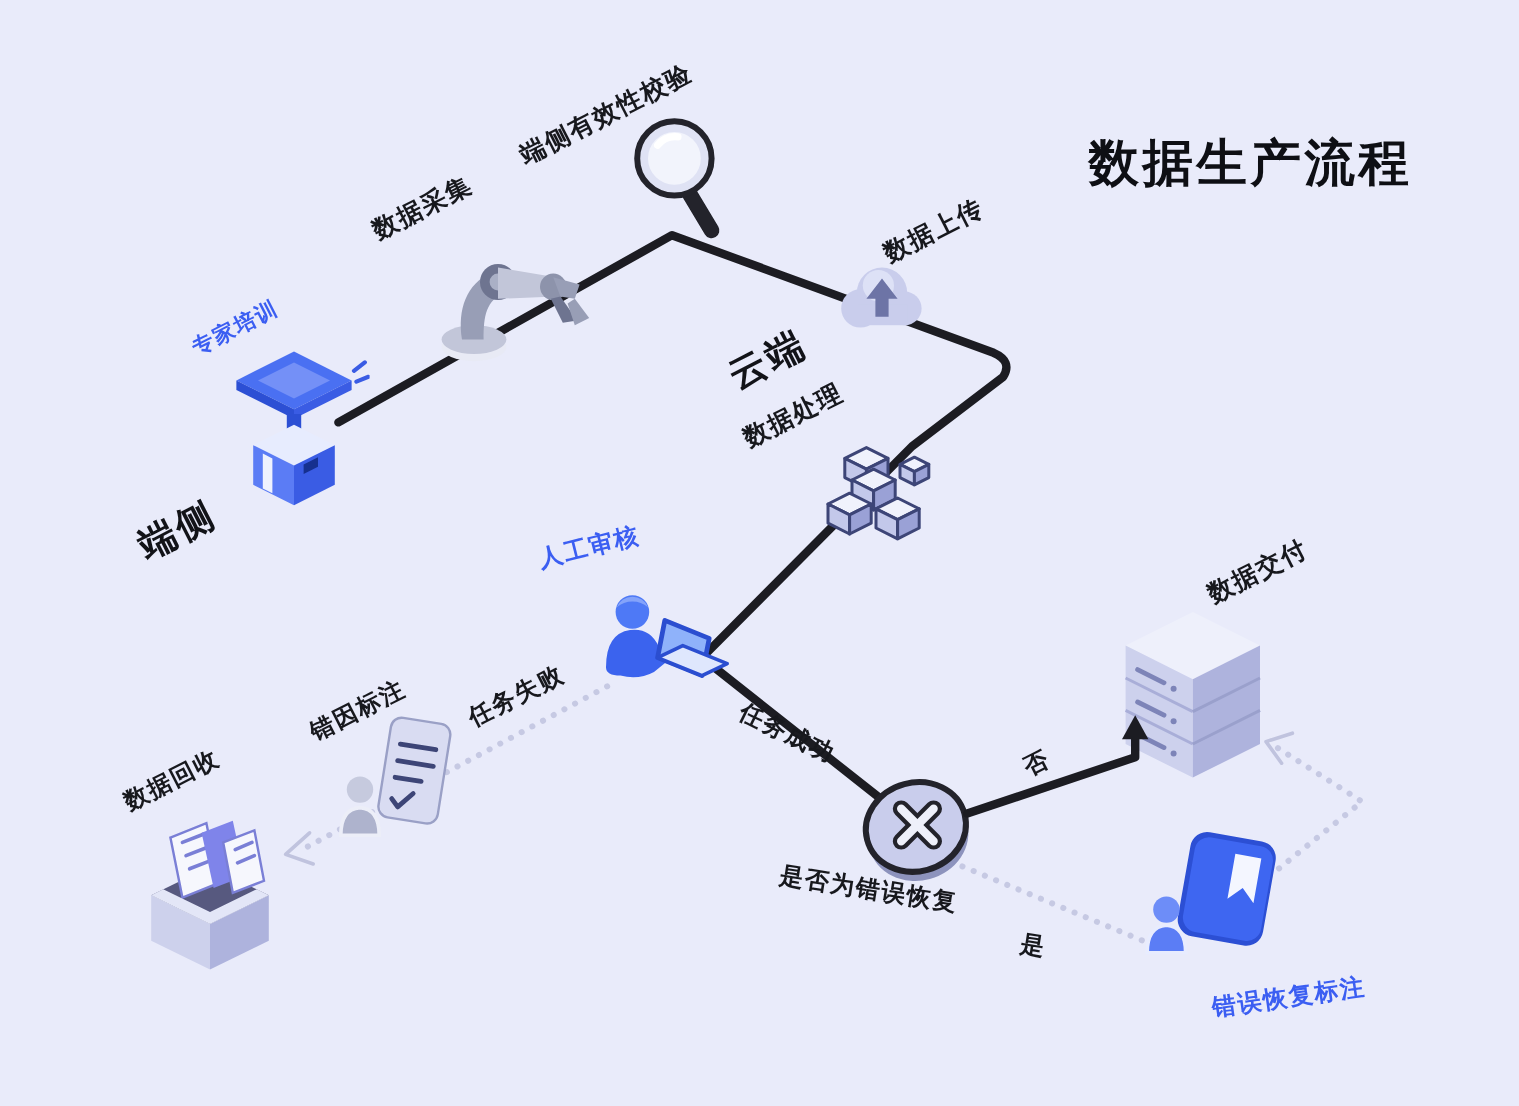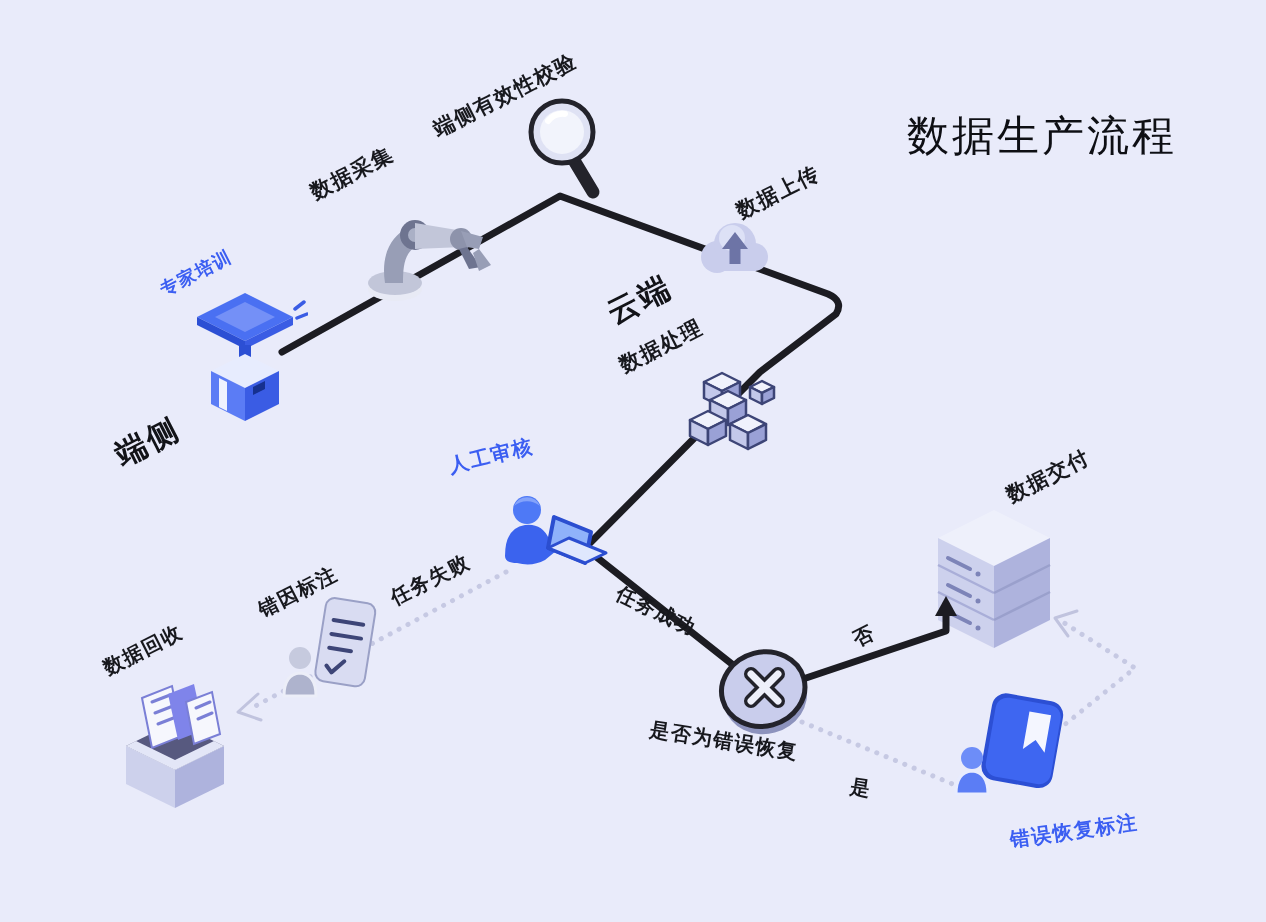--- a/index.html
+++ b/index.html
@@ -8,21 +8,21 @@
   .canvas { position:relative; width:1266px; height:922px; background:#e9ebfa; }
   .layer { position:absolute; left:0; top:0; }
   .icon { position:absolute; }
   .lbl {
     position:absolute; font-weight:700; color:#17181d; white-space:nowrap;
     transform:translate(-50%,-50%) var(--rot, rotate(0deg));
     letter-spacing:1.5px;
   }
   .lbl.blue { color:#3b5ef2; }
   .lbl.big { font-size:31px; letter-spacing:3px; color:#121318; }
-  .lbl.title { font-size:42px; font-weight:400; letter-spacing:3px; color:#0e0f14;text-align:right; }
+  .lbl.title { font-size:42px; font-weight:700; letter-spacing:3px; color:#0e0f14;text-align:right; }
   svg { display:block; }
   .main-line { stroke:#1c1c22; stroke-width:7; fill:none; stroke-linecap:round; stroke-linejoin:round; }
   .dot-line  { stroke:#c6c9e3; stroke-width:5; fill:none; stroke-linecap:round; stroke-dasharray:0.1 10; }
   .chev      { stroke:#c0c3de; stroke-width:3; fill:none; stroke-linecap:round; stroke-linejoin:round; }
 </style>
 </head>
 <body>
 
 <div class="canvas">
 

